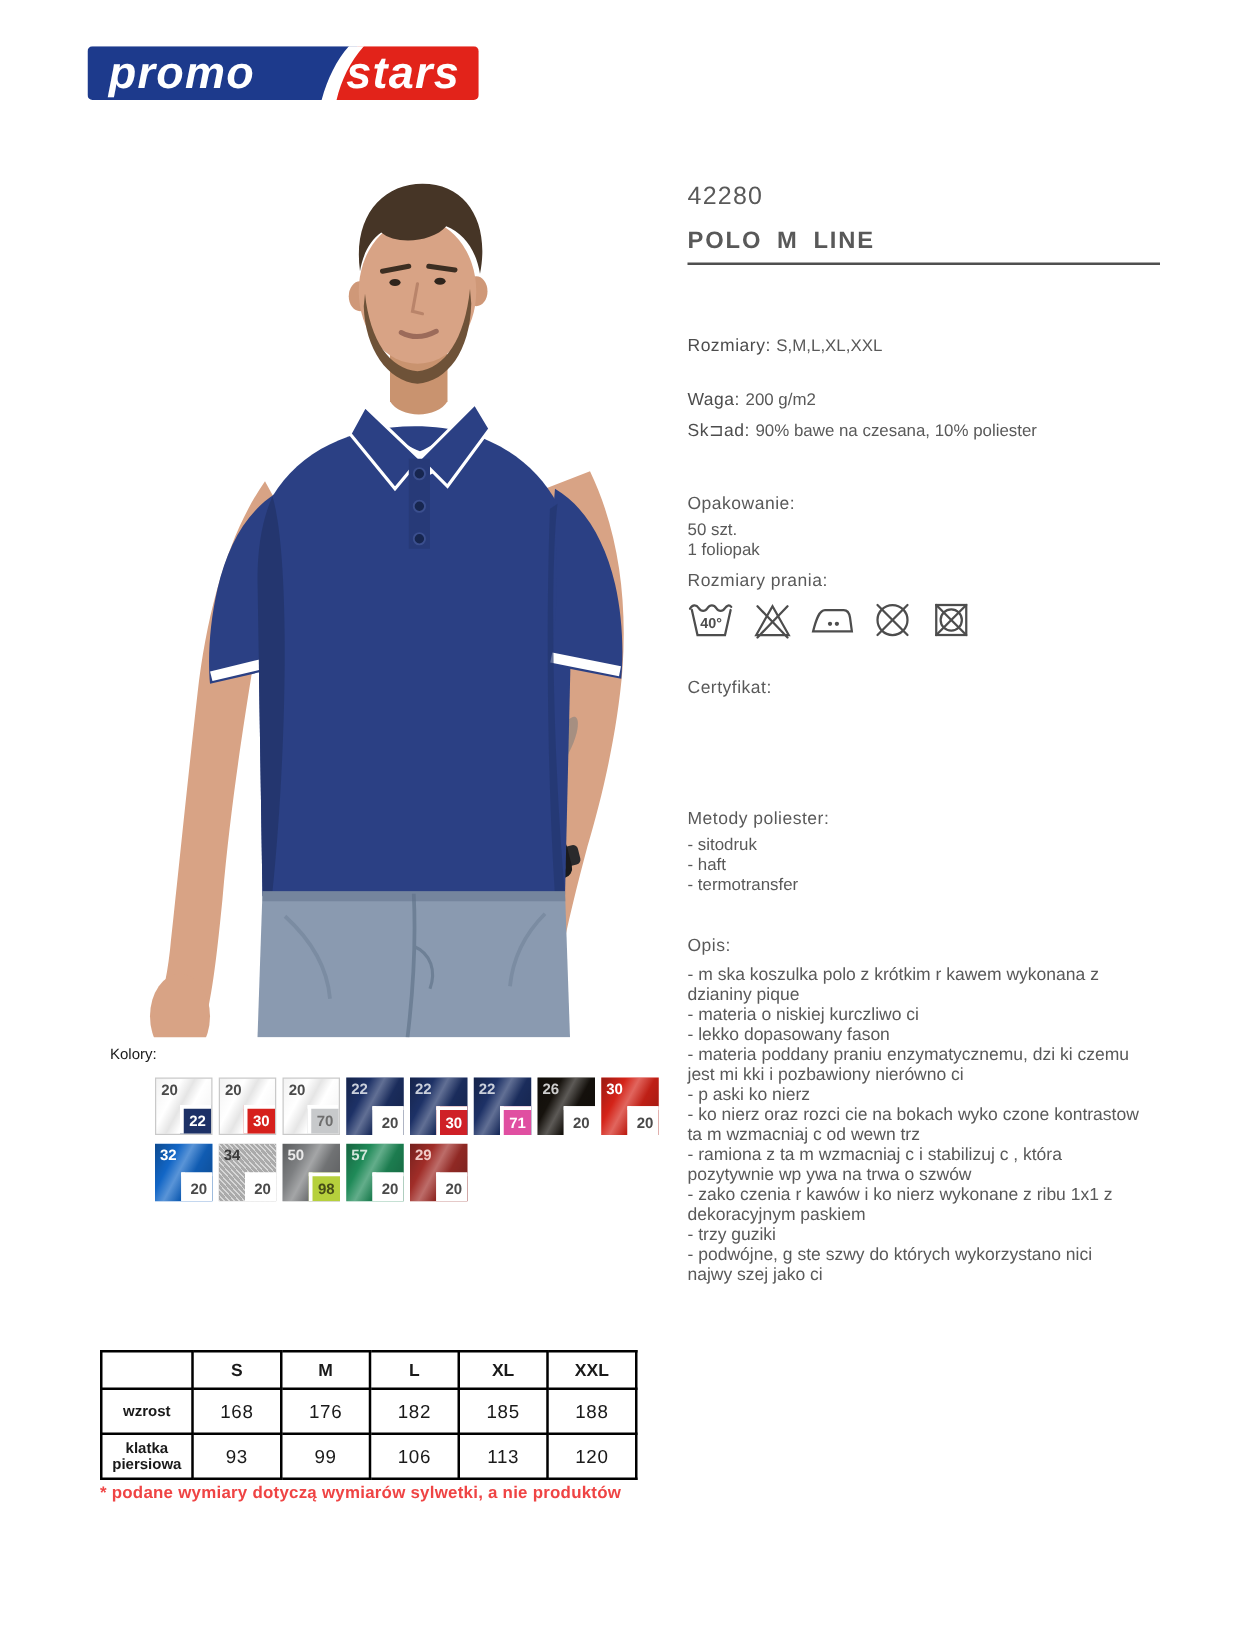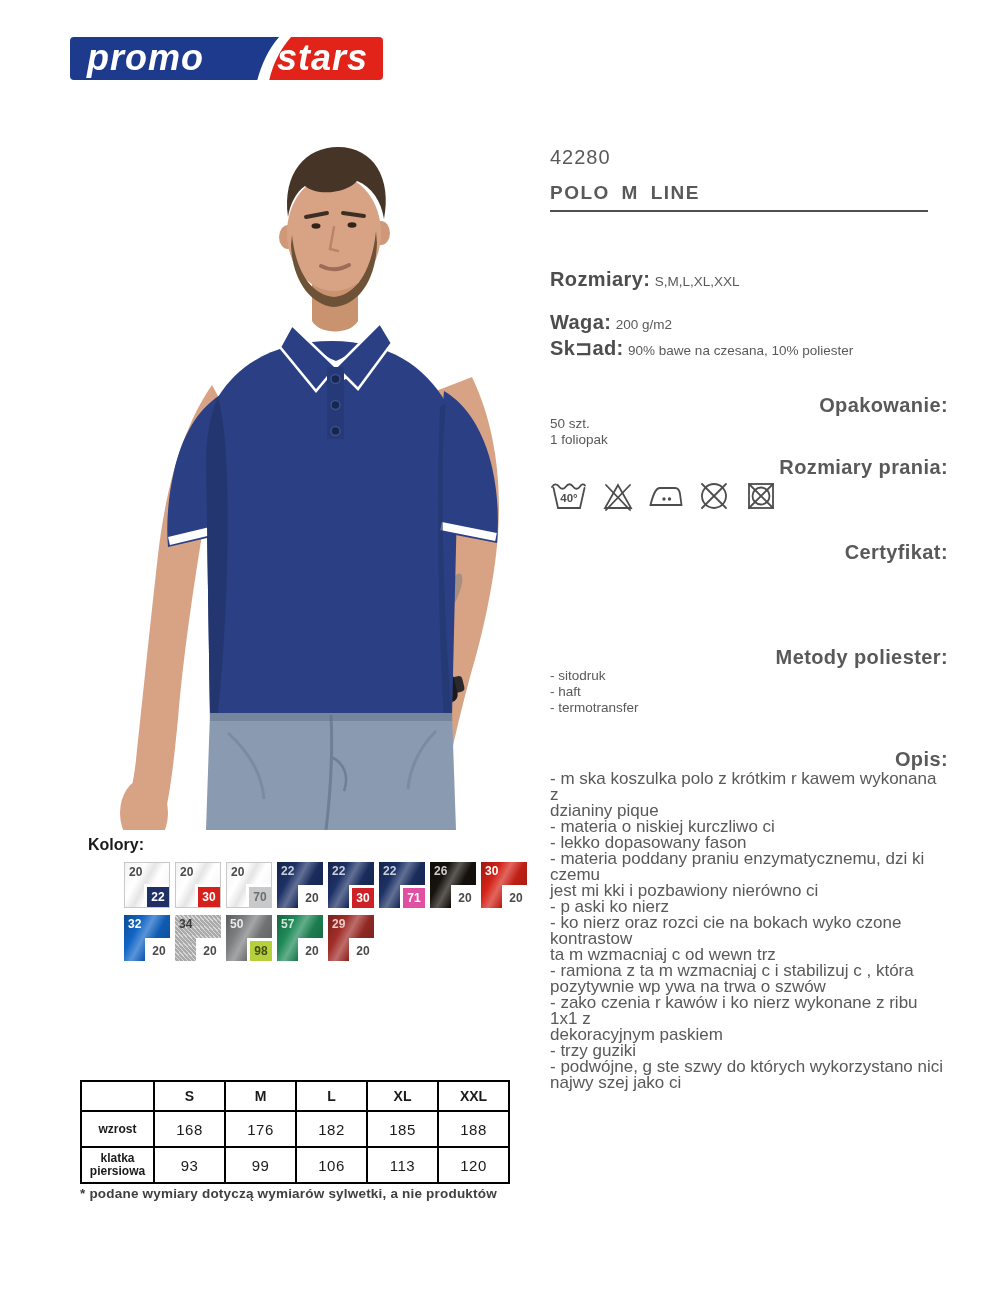--- a/index.html
+++ b/index.html
@@ -12,28 +12,28 @@
 
   
   #photo { left:100px; top:115px; width:420px; height:715px; overflow:hidden; }
 
   
   #right-col { left:550px; top:0; width:400px; height:1100px; }
   #right-col .sec { position:absolute; left:0; width:398px; color:#595959; }
   .code { font-size:20px; color:#666; letter-spacing:1px; }
   .prod-name { font-size:19px; font-weight:bold; color:#545454; letter-spacing:1.5px; word-spacing:5px; }
   .title-rule { position:absolute; left:0; width:378px; border-top:2px solid #4f4f4f; }
-  .lbl { font-weight:bold; color:#4d4d4d; font-size:20px; letter-spacing:.4px;text-align:right; }
+  .lbl { font-weight:normal; color:#4d4d4d; font-size:14px; letter-spacing:.4px; }
   .val { font-size:13.5px; color:#595959; }
   .lines { font-size:13.5px; color:#595959; white-space:pre-line; line-height:16px; }
-  .opis-lines { font-size:17px; line-height:16px; }
+  .opis-lines { font-size:14px; line-height:16px; }
   #care-icons svg { margin-right:13px; vertical-align:top; }
 
   
-  #kolory-label { left:88px; top:836px; font-size:16px; font-weight:bold; color:#1a1a1a; }
+  #kolory-label { left:88px; top:836px; font-size:12px; font-weight:normal; color:#1a1a1a; }
   .swatch-row { left:88px; display:flex; gap:5px;padding-left:36px; }
   #swatch-row-1 { top:862px; } #swatch-row-2 { top:915px; }
   .swatch { position:relative; width:46px; height:46px; overflow:hidden; }
   .swatch .shine { position:absolute; inset:0;
     background:linear-gradient(118deg, rgba(0,0,0,.28) 0%, rgba(0,0,0,0) 28%, rgba(255,255,255,.30) 44%, rgba(0,0,0,.10) 62%, rgba(0,0,0,.30) 100%); }
   .swatch.light { border:1px solid #c9c9c9; }
   .swatch.light .shine {
     background:linear-gradient(118deg, rgba(0,0,0,.05) 0%, rgba(0,0,0,0) 30%, rgba(0,0,0,.10) 46%, rgba(0,0,0,0) 60%, rgba(0,0,0,.06) 100%); }
   .swatch.melange .shine {
     background:repeating-linear-gradient(48deg, rgba(255,255,255,.45) 0 1px, rgba(0,0,0,.07) 1px 3px); }
@@ -42,21 +42,21 @@
     border-left:3px solid #fff; border-top:3px solid #fff;
     display:flex; align-items:center; justify-content:center; }
   .sub-num { font-size:12px; font-weight:bold; }
 
   
   #size-table { left:80px; top:1080px; border-collapse:collapse; }
   #size-table th, #size-table td { border:2px solid #000; text-align:center; color:#1a1a1a; }
   #size-table thead th { width:71px; height:30px; font-size:14px; }
   #size-table th.rowlbl { width:73px; font-size:12px; line-height:13px; padding:2px; }
   #size-table td { height:36px; font-size:15px; font-weight:normal; letter-spacing:.5px; }
-  #footnote { left:80px; top:1186px; font-size:13.5px; font-weight:bold; color:#404040; letter-spacing:.2px; }
+  #footnote { left:80px; top:1186px; font-size:13.5px; font-weight:bold; color:#ef4444; letter-spacing:.2px; }
 </style>
 </head>
 <body>
 
 <div id="logo" class="abs">
   <svg width="313" height="43" viewBox="0 0 313 43">
     <path d="M4,0 H216 C206,13 200,28 197,43 H4 A4,4 0 0 1 0,39 V4 A4,4 0 0 1 4,0 Z" fill="#1d3a8c"></path>
     <path d="M216,0 H309 A4,4 0 0 1 313,4 V39 A4,4 0 0 1 309,43 H197 C200,28 206,13 216,0 Z" fill="#e2231a"></path>
     <path d="M222,-1 C210,12 203,27 199,44 L187,44 C192,26 199,11 210,-1 Z" fill="#ffffff"></path>
     <text x="17" y="33" font-size="36" font-weight="bold" fill="#ffffff" letter-spacing="1">promo</text>

